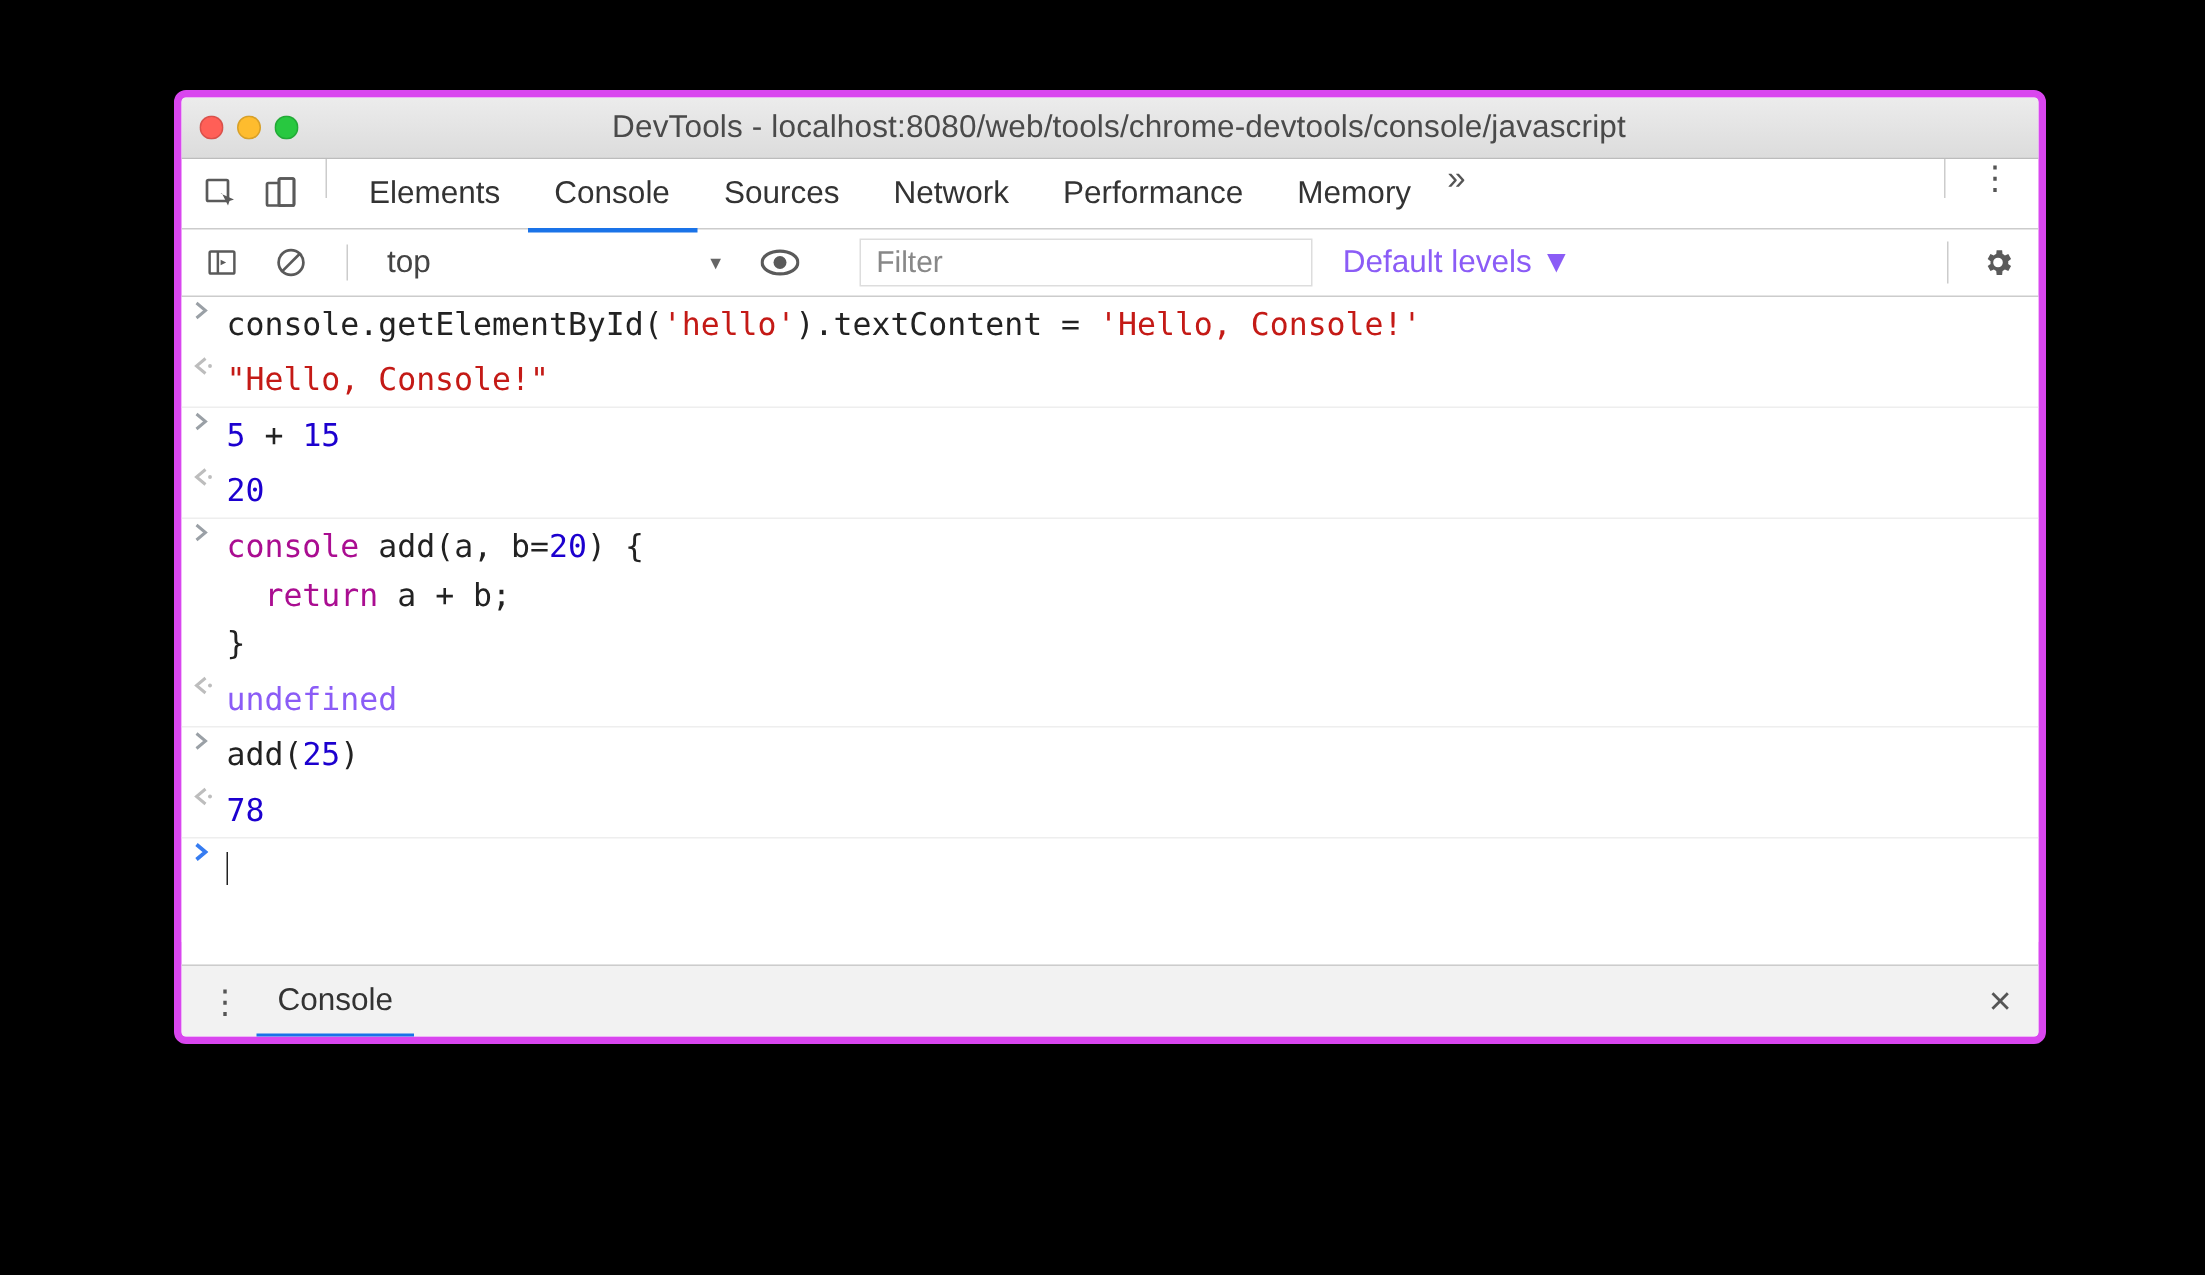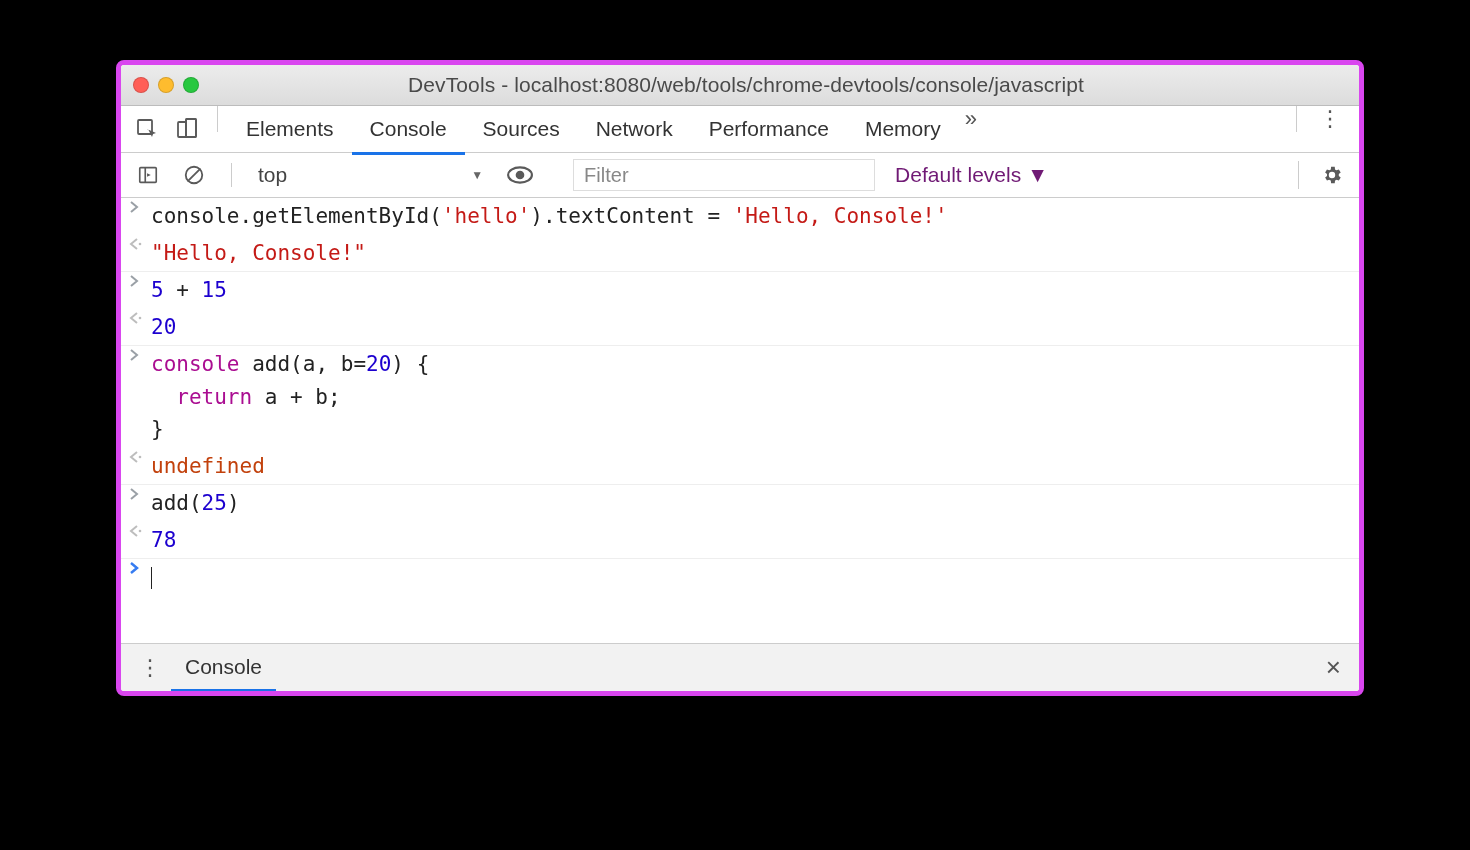--- a/index.html
+++ b/index.html
@@ -16,34 +16,34 @@
   .tab { padding:0 18px; height:100%; display:flex; align-items:center; font-size:21px; color:#333; cursor:pointer;}
   .tab.active { color:#333; border-bottom:3px solid #1a73e8; margin-bottom:-1px;}
   .more { margin-left:6px; color:#555; font-size:22px;}
   .spacer { flex:1; }
   .kebab { font-size:22px; color:#555; padding:0 12px; cursor:pointer;}
   .toolbar { height:44px; display:flex; align-items:center; border-bottom:1px solid #ccc; padding:0 8px; gap:8px;}
   .ctx { display:flex; align-items:center; gap:22px; font-size:21px; color:#444; padding:2px 8px;}
   .ctx .chev { color:#666; font-size:12px;}
   .filter { margin-left:24px; background:#fff; border:1px solid #ddd; height:30px; width:280px; padding:0 10px; font-size:20px; color:#333;}
   .filter::placeholder{color:#888;}
-  .levels { margin-left:12px; font-size:21px; color:#701a75; display:flex; align-items:center; gap:6px; cursor:pointer;}
+  .levels { margin-left:12px; font-size:21px; color:#8b5cf6; display:flex; align-items:center; gap:6px; cursor:pointer;}
   .gear { font-size:22px; color:#555; padding:0 8px; cursor:pointer;}
   .sepR { width:1px; height:28px; background:#ccc; margin:0 6px;}
   .consolearea { font-family:Menlo,Consolas,monospace; font-size:21px; line-height:1.55; color:#222; height:430px; overflow:auto; background:#fff;}
   .row { display:flex; align-items:flex-start; padding:2px 8px 2px 8px; }
   .row.in + .row.out { }
   .row.divider { border-bottom:1px solid #eee; }
   .gutter { width:22px; text-align:center; flex:none; user-select:none;}
   .gutter.in { color:#9aa0a6;}
   .gutter.out { color:#bdbdbd;}
   .gutter.prompt { color:#367cf1; font-weight:bold;}
   .code { white-space:pre; }
   
-  .t-default{color:#222;} .t-str{color:#c41a16;} .t-num{color:#1c00cf;} .t-kw{color:#aa0d91;} .t-undef{color:#c2410c;} .t-punct{color:#222;} .t-res-str{color:#c41a16;}
+  .t-default{color:#222;} .t-str{color:#c41a16;} .t-num{color:#1c00cf;} .t-kw{color:#aa0d91;} .t-undef{color:#8b5cf6;} .t-punct{color:#222;} .t-res-str{color:#c41a16;}
   .cursor { display:inline-block; width:1px; height:22px; background:#222; vertical-align:middle;}
   .drawer { position:absolute; bottom:0; left:0; right:0; height:47px; border-top:1px solid #ccc; background:#f2f2f2; display:flex; align-items:center; padding:0 8px;}
   .drawer .kebab2 { font-size:22px; color:#555; padding:0 10px; cursor:pointer;}
   .drawer .dtab { font-size:21px; color:#333; padding:10px 14px; border-bottom:3px solid #1a73e8; margin-bottom:-1px;}
   .drawer .close { margin-left:auto; font-size:26px; color:#555; padding:0 10px; cursor:pointer;}
   svg { display:block; }
 </style>
 </head>
 <body>
 

